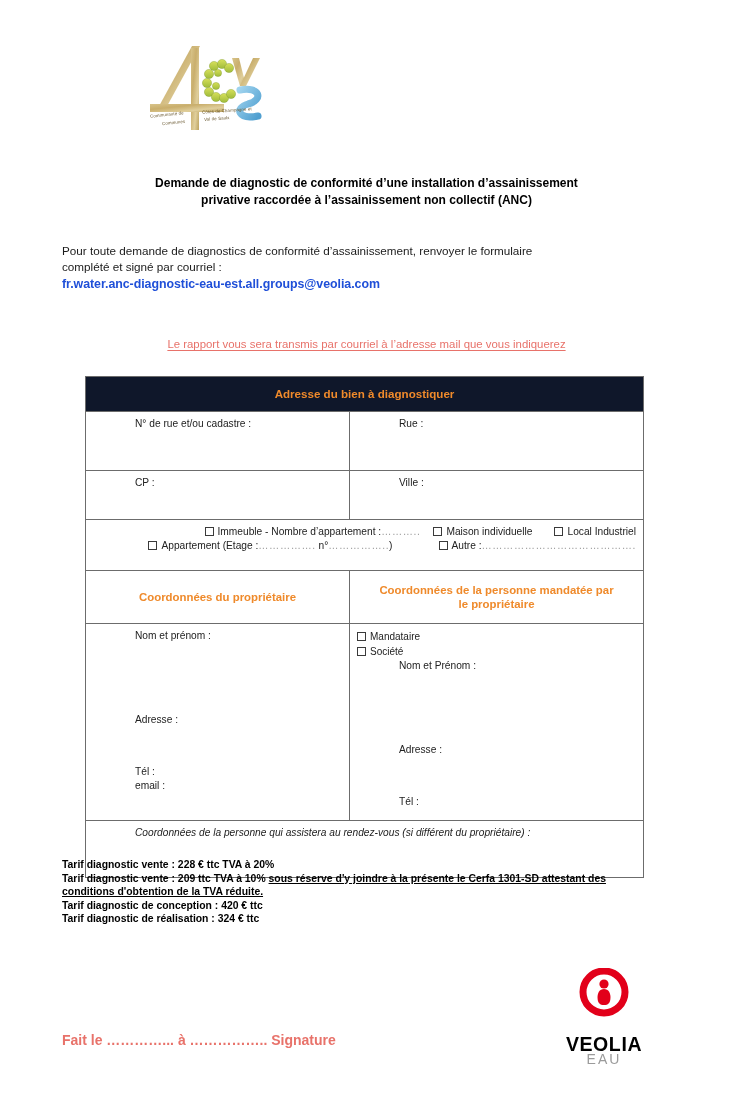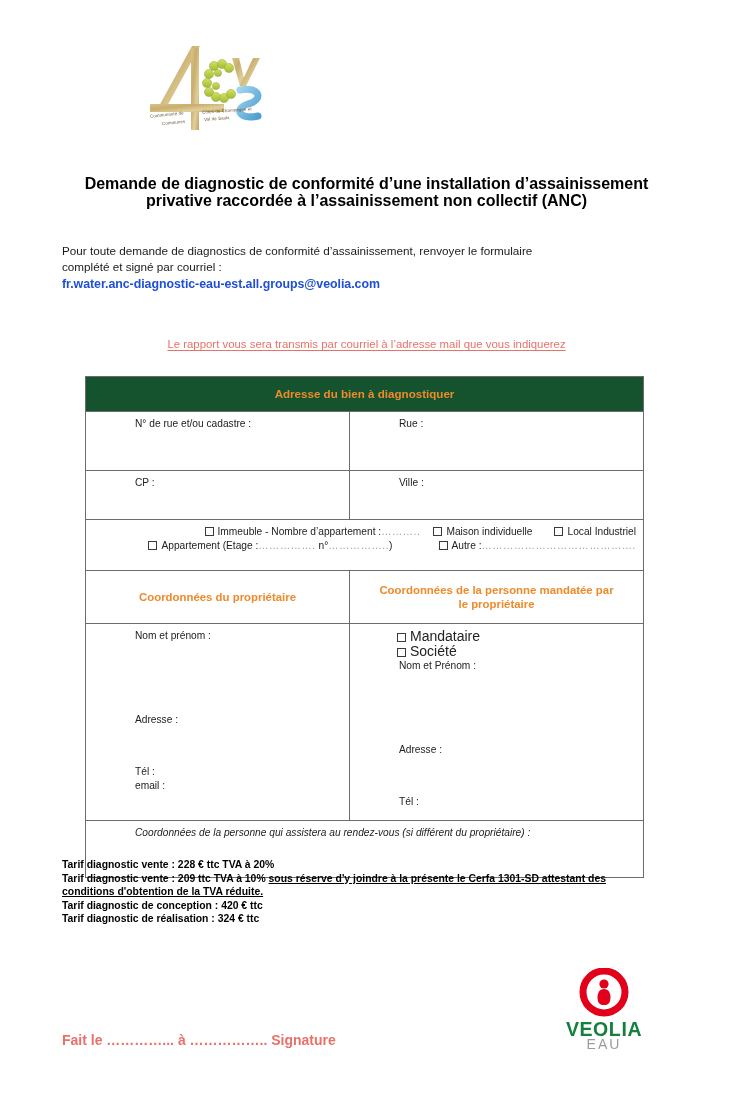--- a/index.html
+++ b/index.html
@@ -39,21 +39,21 @@
   .cc-cap-c { left: 66px; top: 66px; transform: rotate(-4deg); }
   .cc-cap-d { left: 68px; top: 74px; transform: rotate(-4deg); }
 
   
   .doc-title {
     position: absolute;
     left: 60px;
     top: 175px;
     width: 613px;
     text-align: center;
-    font-size: 16px;
+    font-size: 12px;
     font-weight: bold;
     line-height: 17px;
     color: #000;
   }
 
   
   .intro {
     position: absolute;
     left: 62px;
     top: 243px;
@@ -97,21 +97,21 @@
   }
   .form-table td {
     border: 1px solid #6c6c6c;
     vertical-align: top;
     padding: 5px 7px;
     font-size: 10.2px;
     color: #222;
     line-height: 14px;
   }
   .hdr-grey {
-    background: #14532d;
+    background: #0f172a;
     text-align: center;
     vertical-align: middle !important;
     height: 26px;
     padding: 4px 6px !important;
   }
   .hdr-grey span {
     color: #ef8a2b;
     font-weight: bold;
     font-size: 11.6px;
   }
@@ -154,21 +154,21 @@
   }
   .dots {
     color: #9a9a9a;
     letter-spacing: .6px;
   }
   .sp-lg { display: inline-block; width: 22px; }
   .sp-md { display: inline-block; width: 13px; }
   .sp-xl { display: inline-block; width: 46px; }
 
   
-  .mini-cb { line-height: 15px; font-size: 14px; margin-left: 40px; }
+  .mini-cb { line-height: 15px; font-size: 10px; }
   .gap-tall { display: block; height: 70px; }
   .gap-mid { display: block; height: 38px; }
 
   
   .tariffs {
     position: absolute;
     left: 62px;
     top: 858px;
     width: 580px;
     font-size: 10.4px;
@@ -184,24 +184,24 @@
     left: 556px;
     top: 968px;
     width: 96px;
     height: 78px;
     text-align: center;
   }
   .veolia-mark { display: block; margin: 0 auto; }
   .veolia-word {
     font-size: 19.5px;
     font-weight: bold;
-    color: #15803d;
+    color: #000000;
     letter-spacing: .6px;
     line-height: 20px;
-    margin-top: 1px;
+    margin-top: 16px;
     font-family: "Liberation Sans", sans-serif;
   }
   .veolia-sub {
     font-size: 14px;
     color: #9b9b9b;
     letter-spacing: 2px;
     line-height: 10px;
   }
 
   

